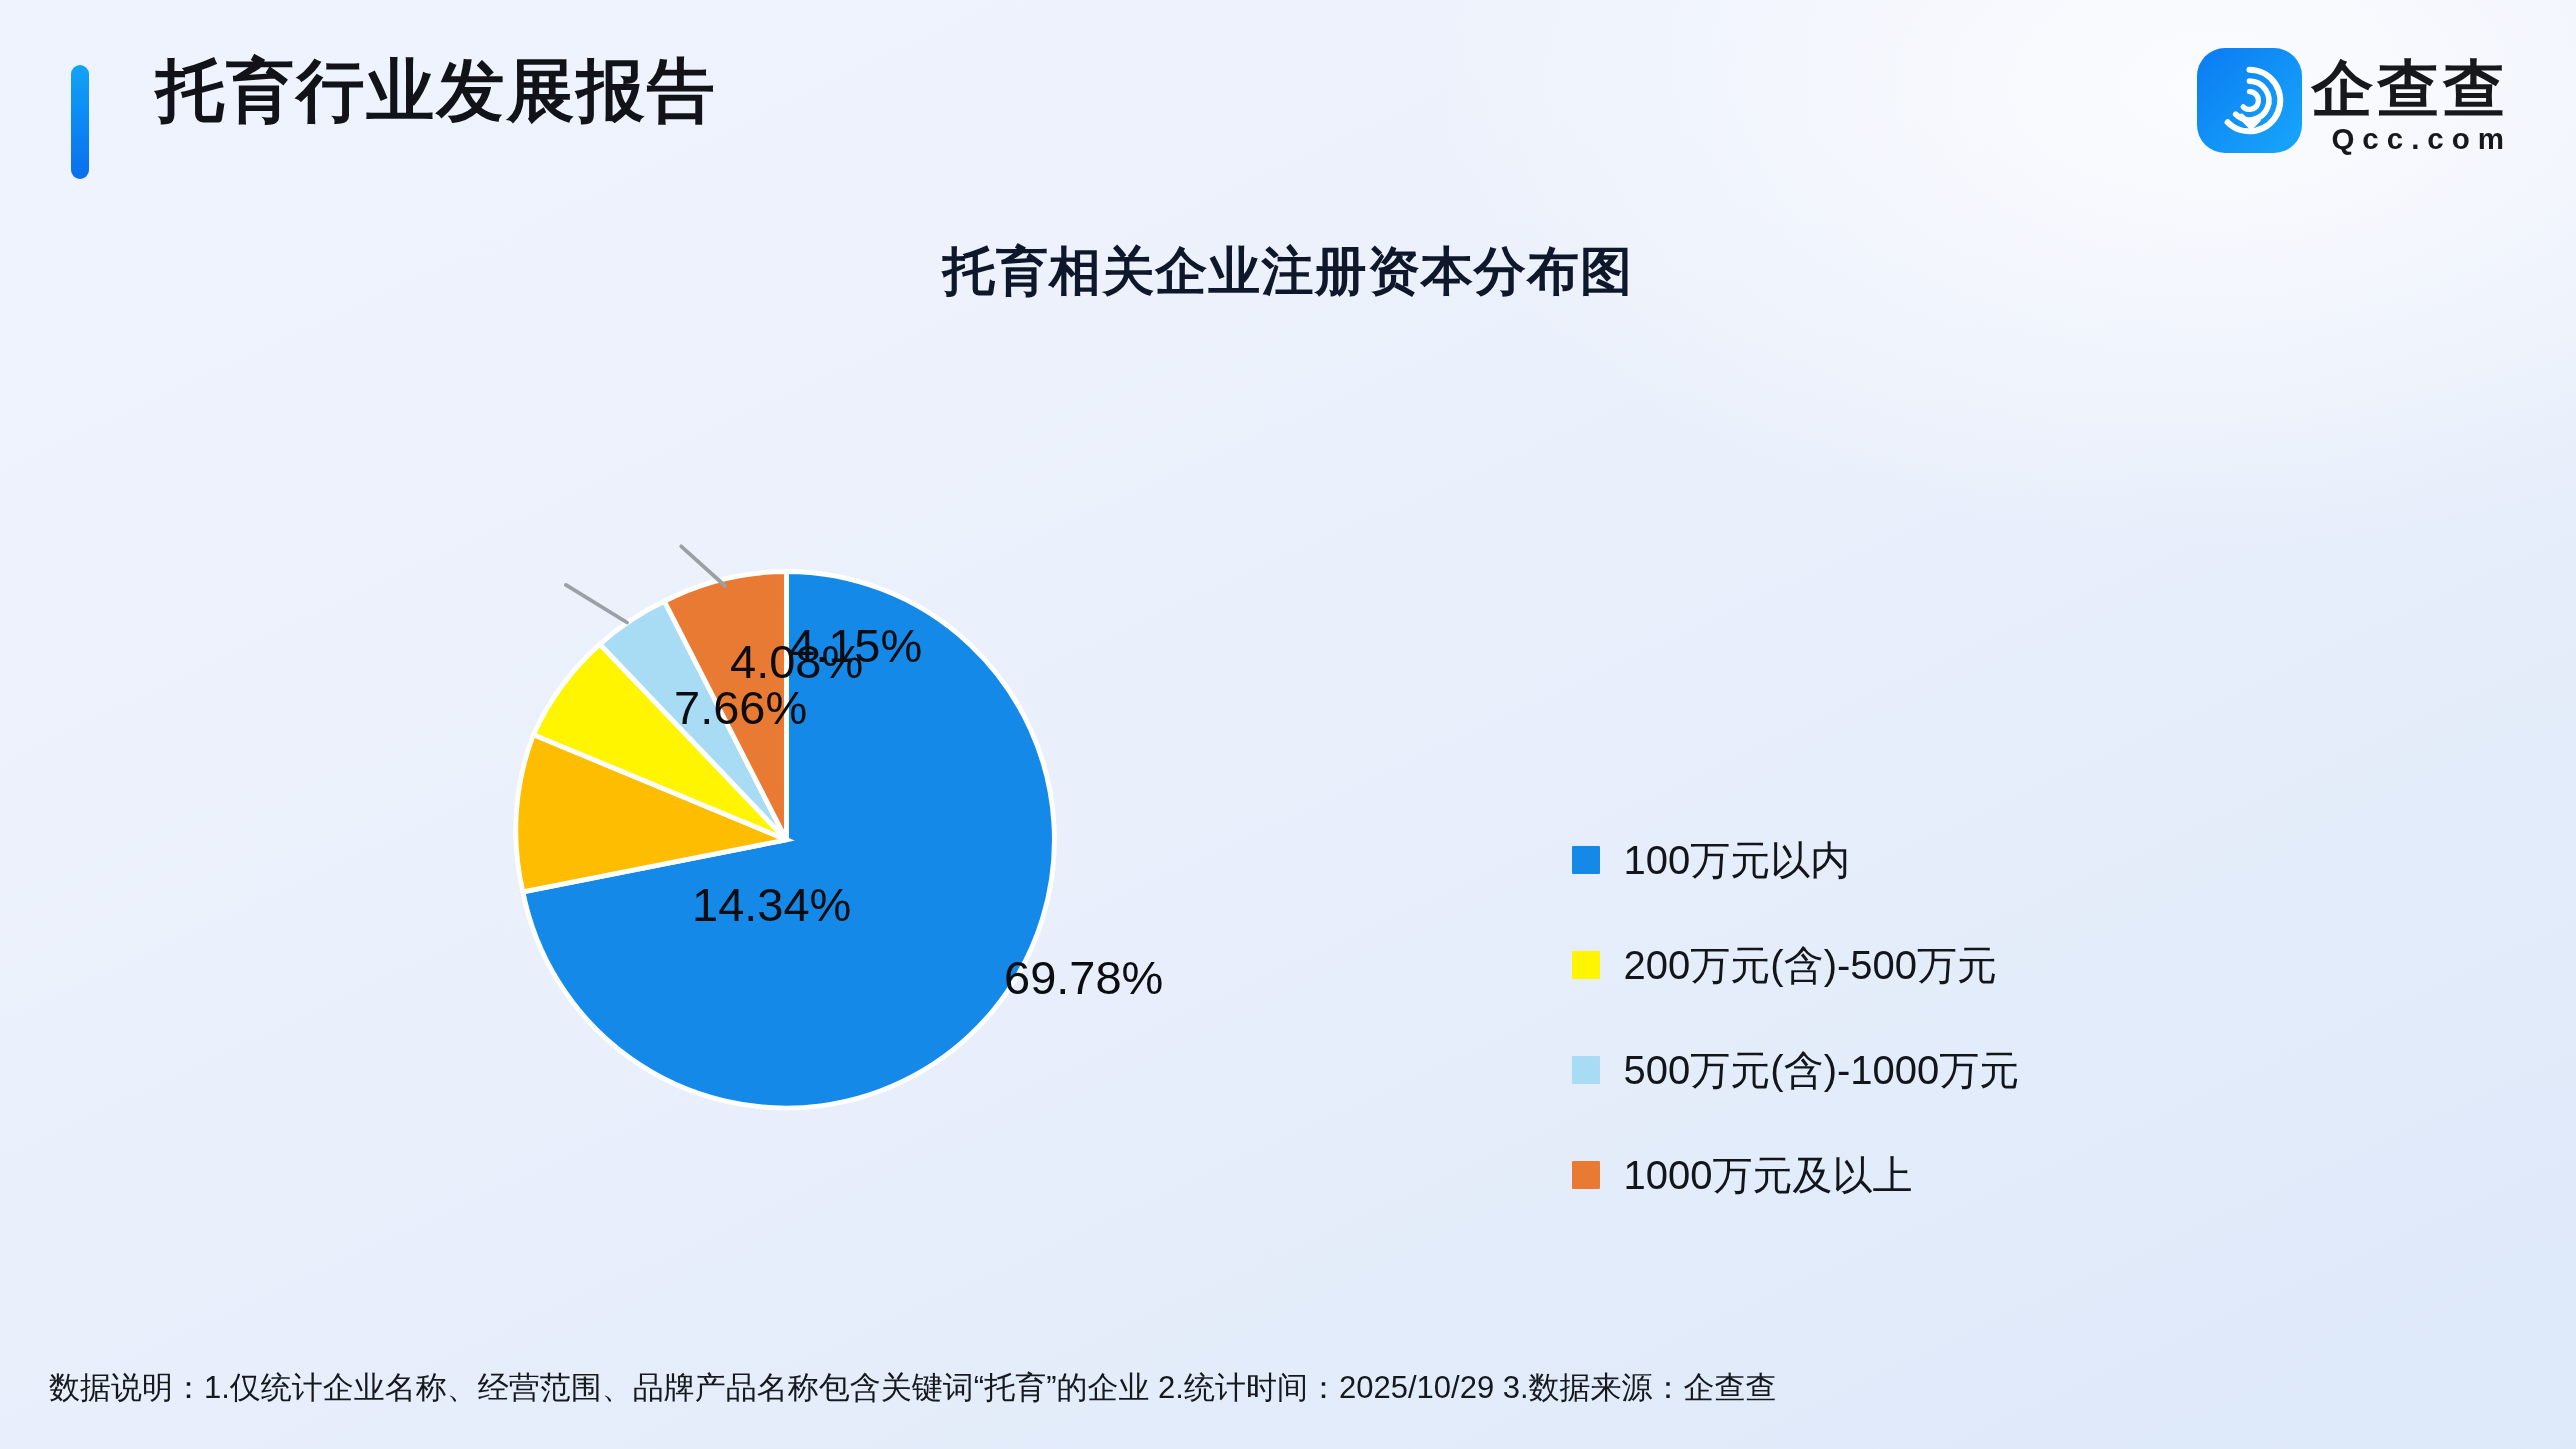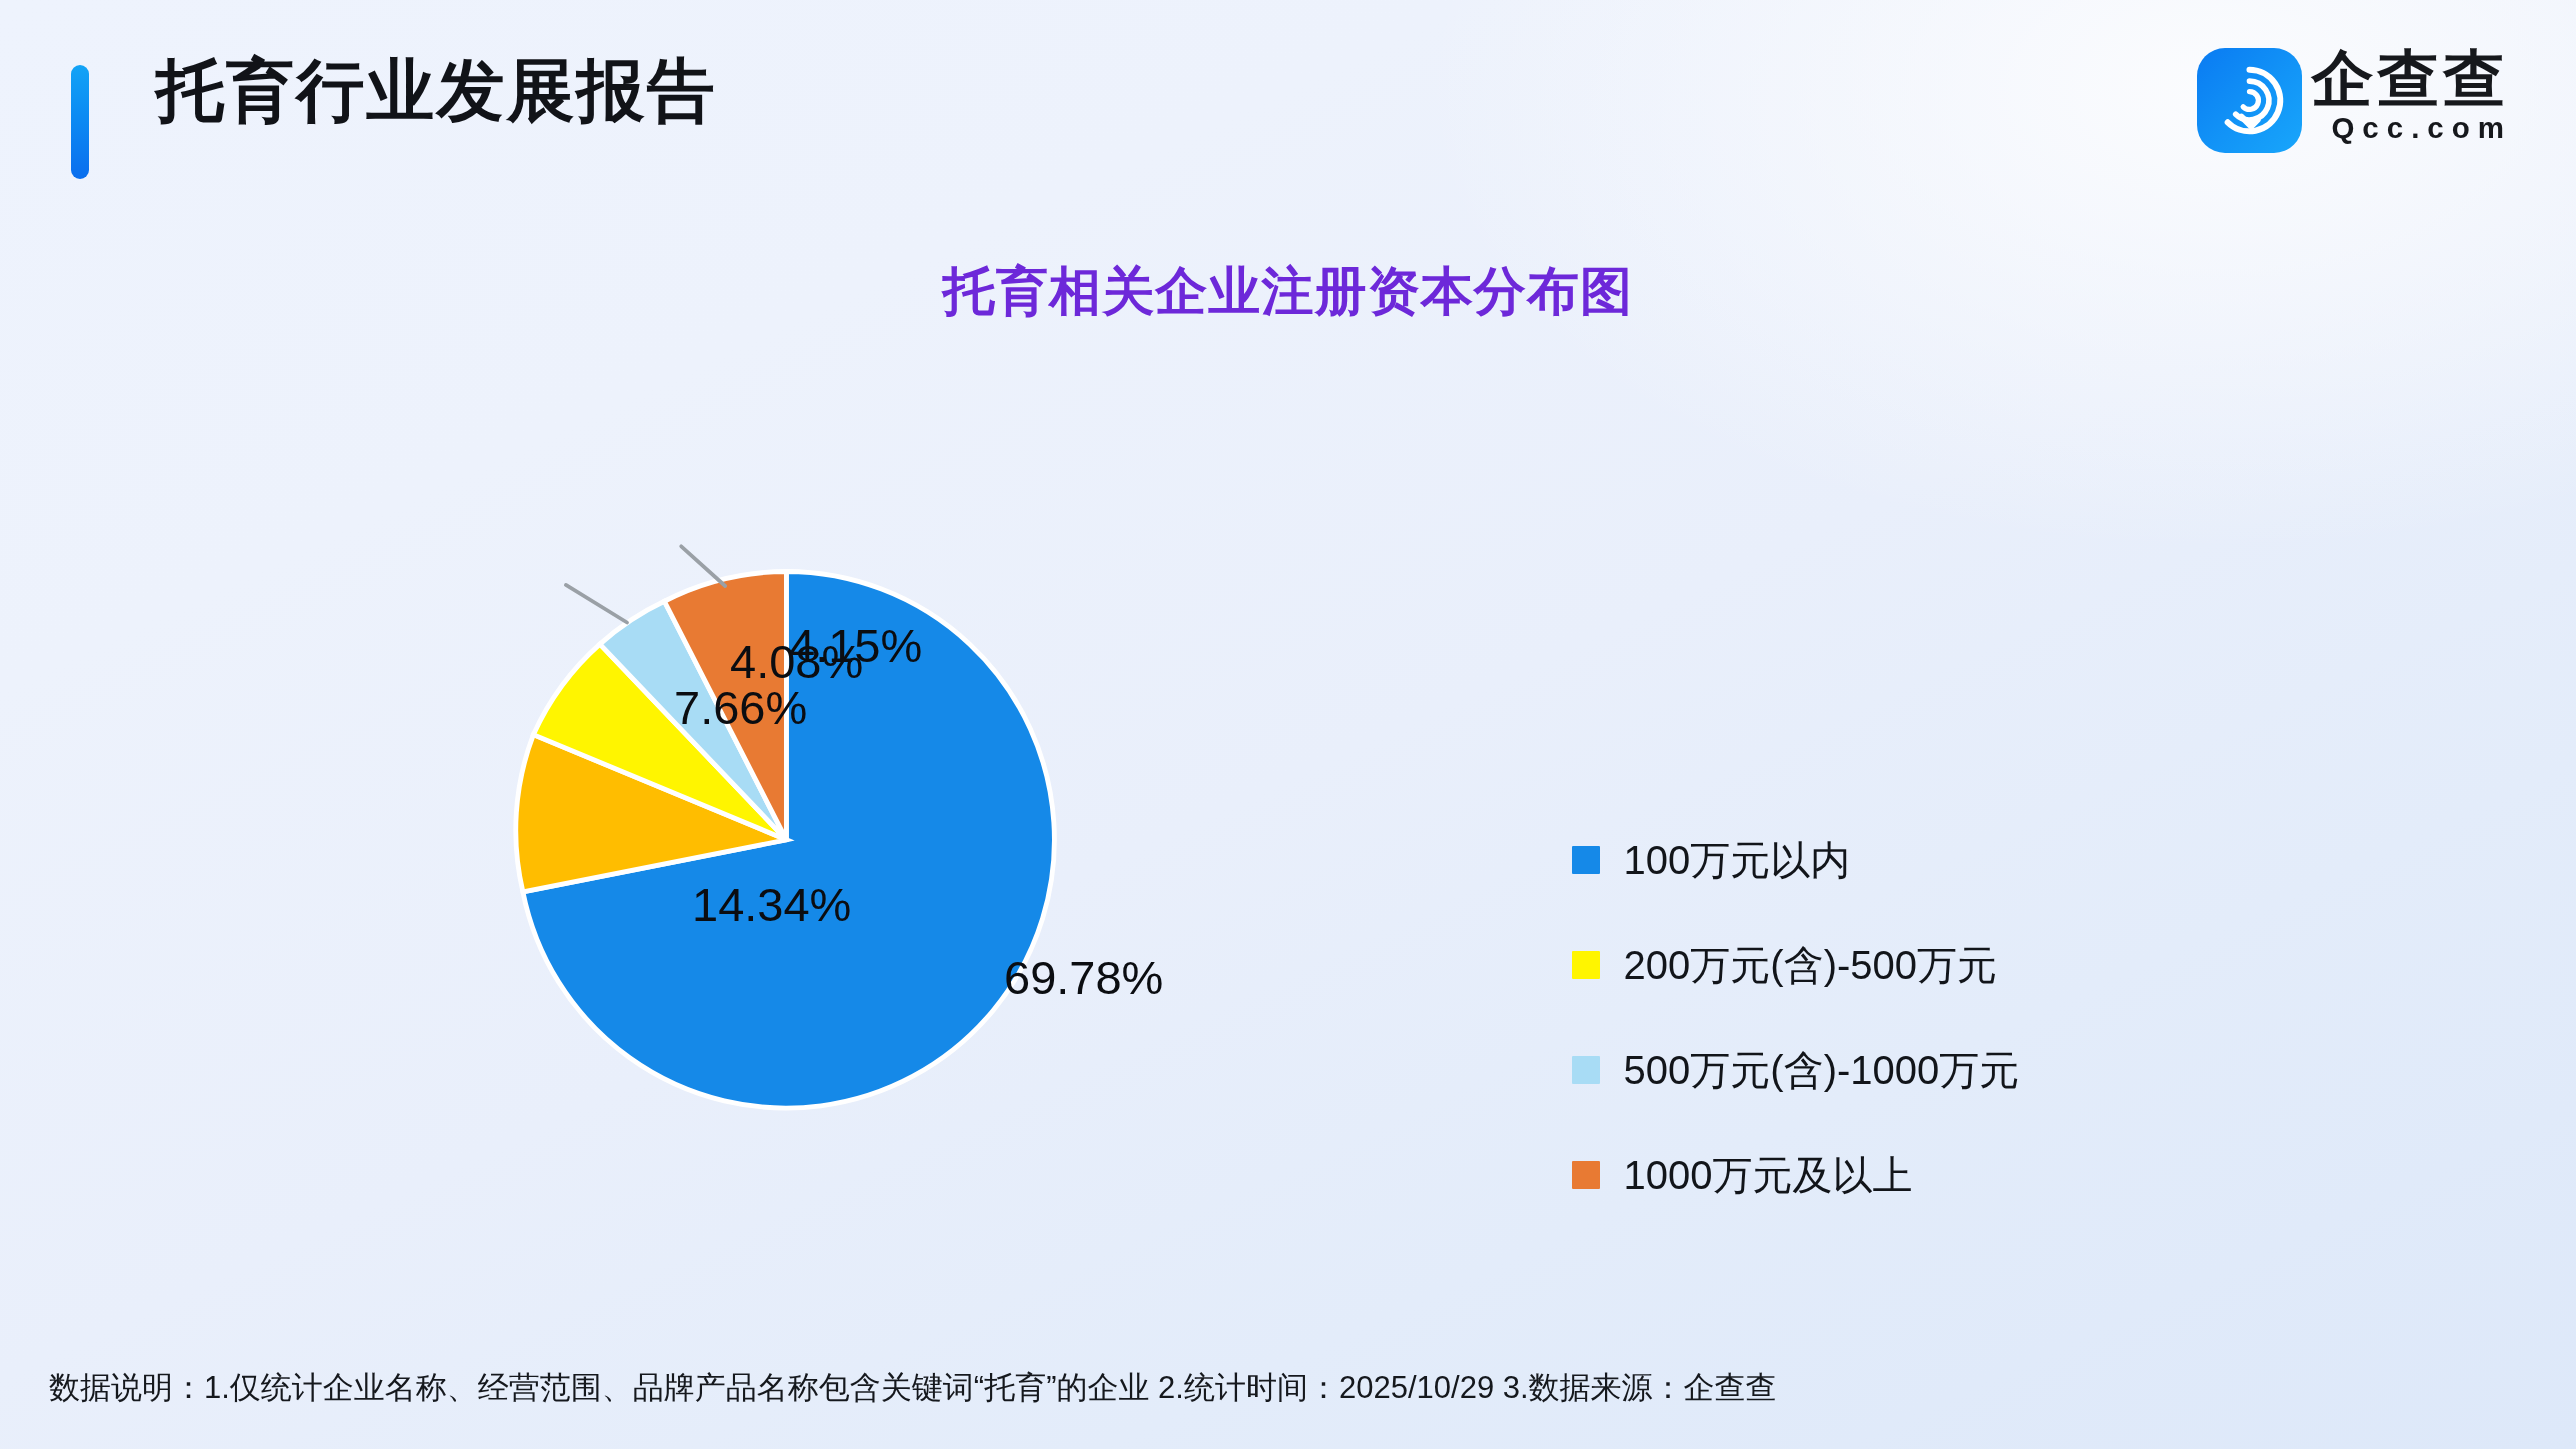--- a/index.html
+++ b/index.html
@@ -26,21 +26,21 @@
   }
   #page-title{
     position:absolute; left:156px; top:56px;
     font-size:68px; font-weight:bold; color:#111318;
     letter-spacing:2.1px; line-height:1.0; white-space:nowrap;
   }
 
   
   #brand{
     position:absolute; right:64px; top:48px;
-    display:flex; align-items:flex-start; gap:9px;
+    display:flex; align-items:flex-end; gap:9px;
   }
   #brand-mark{
     width:105px; height:105px; border-radius:28px;
     background:linear-gradient(135deg,#0A7BF2 0%,#1294F7 55%,#18A6FB 100%);
     display:flex; align-items:center; justify-content:center;
     flex:0 0 auto;
   }
   #brand-mark svg{ display:block; }
   #brand-words{ display:flex; flex-direction:column; gap:3.2px; }
   #brand-cn{
@@ -49,21 +49,21 @@
   }
   #brand-en{
     font-size:29.5px; font-weight:bold; color:#16181C;
     letter-spacing:8px; line-height:1.0; white-space:nowrap;margin-left:20px;
   }
 
   
   #chart-title{
     position:absolute; left:0; top:237px; width:2576px;
     text-align:center; font-size:52px; font-weight:bold;
-    color:#6d28d9; letter-spacing:1.1px;margin-top:20px;
+    color:#0f172a; letter-spacing:1.1px;
   }
 
   #plot{
     position:absolute; left:0; top:322px; width:2576px; height:966px;
   }
   #pie-wrap{
     position:absolute; left:408px; top:0; width:789px; height:939px;
   }
   #pie-svg{ position:absolute; left:0; top:0; width:789px; height:939px; }
 

